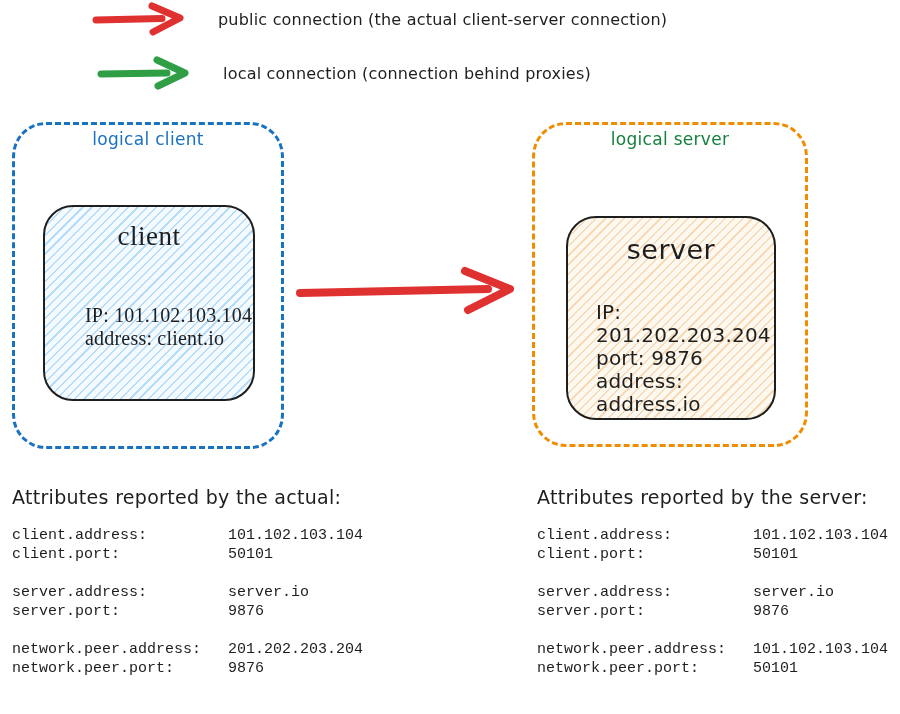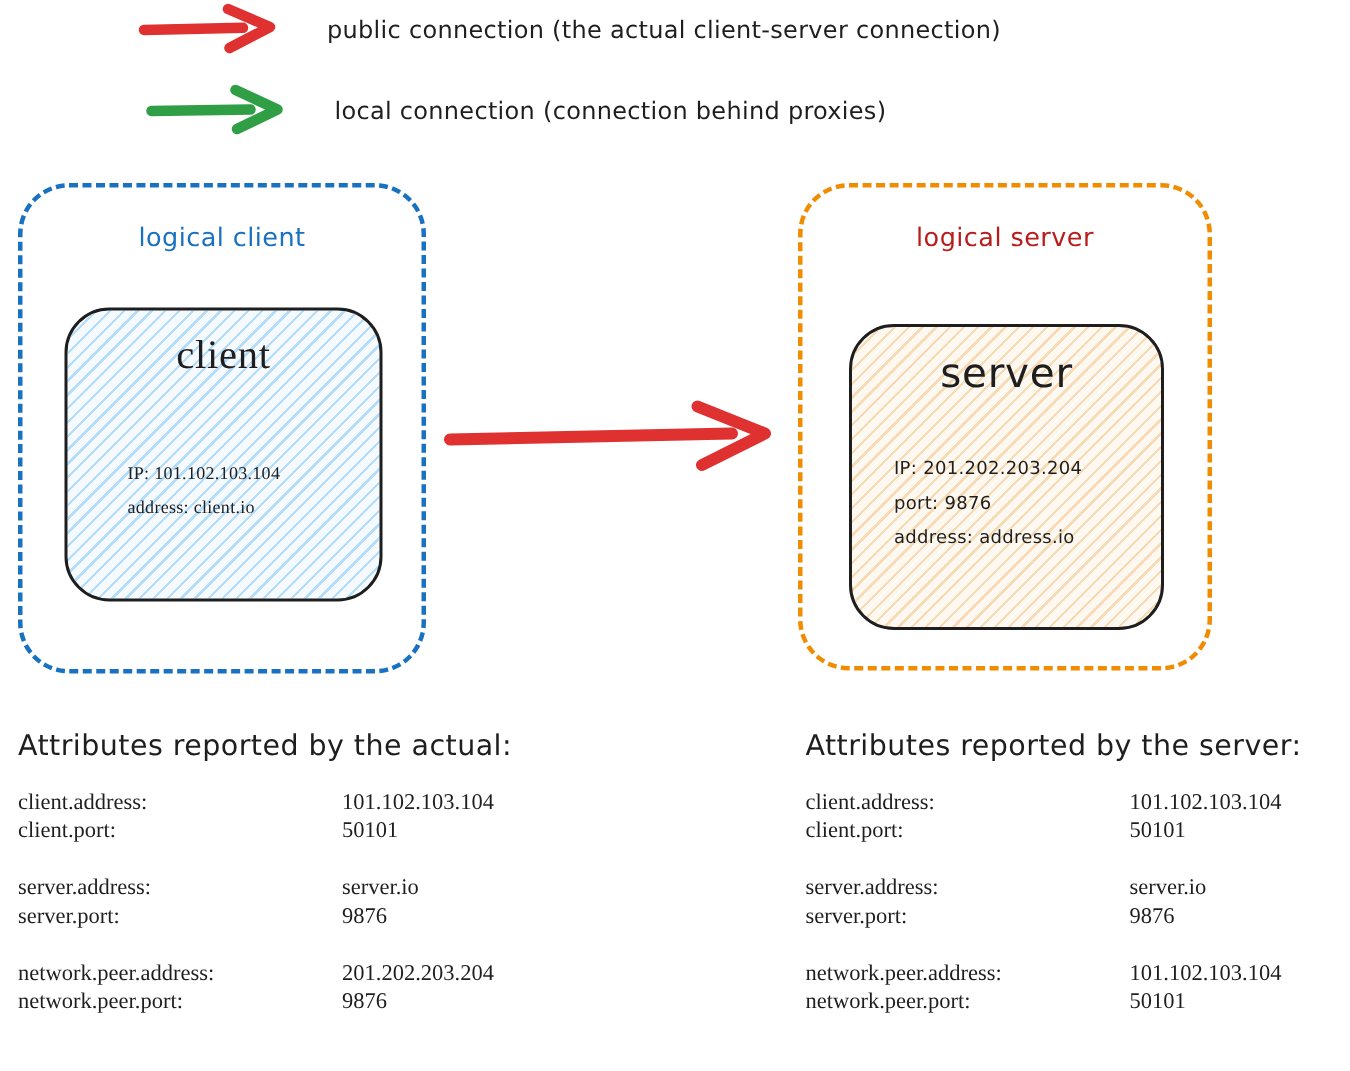--- a/index.html
+++ b/index.html
@@ -25,43 +25,42 @@
     position: absolute;
     border: 3px dashed;
     border-radius: 34px;
   }
   .group-label {
     position: absolute;
     top: 4px; left: 0; right: 0;
     text-align: center;
     font-size: 17px;
     letter-spacing: 0.3px;
-    margin-top: 20px;
   }
   #group-client { left: 12px;  top: 122px; width: 272px; height: 327px; border-color: #1971c2; }
   #group-client .group-label { color: #1971c2; }
   #group-server { left: 532px; top: 122px; width: 276px; height: 325px; border-color: #f08c00; }
-  #group-server .group-label { color: #b91c1c; }
+  #group-server .group-label { color: #15803d; }
 
   
   .node {
     position: absolute;
     border: 2.5px solid #1e1e1e;
     border-radius: 30px;
   }
   .node-title {
     position: absolute;
     left: 0; right: 0;
     text-align: center;
     font-size: 27px;
     letter-spacing: 0.5px;
   }
   .node-lines {
     position: absolute;
-    font-size: 12px;
+    font-size: 20px;
     line-height: 23px;
     letter-spacing: 0.2px;
   }
   #node-client {
     left: 28px; top: 80px; width: 212px; height: 196px;
     background:
       repeating-linear-gradient(135deg,
         rgba(130, 196, 245, 0.55) 0px, rgba(130, 196, 245, 0.55) 1.6px,
         rgba(255,255,255,0) 1.6px, rgba(255,255,255,0) 6.5px),
       #f4fafe;
@@ -87,21 +86,21 @@
   .attrs { position: absolute; width: 420px; }
   #attrs-client { left: 12px;  top: 486px; }
   #attrs-server { left: 537px; top: 486px; }
   .attrs-heading {
     font-size: 19px;
     letter-spacing: 0.3px;
     margin-bottom: 18px;
     white-space: nowrap;
   }
   .attrs-table {
-    font-family: Liberation Serif, serif;
+    font-family: Liberation Mono, monospace;
     font-size: 15px;
     line-height: 19px;
   }
   .attr-row { display: flex; white-space: pre; }
   .attr-key { width: 216px; flex: none; }
   .attr-gap { height: 19px; }
 
   svg { display: block; }
 </style>
 </head>

